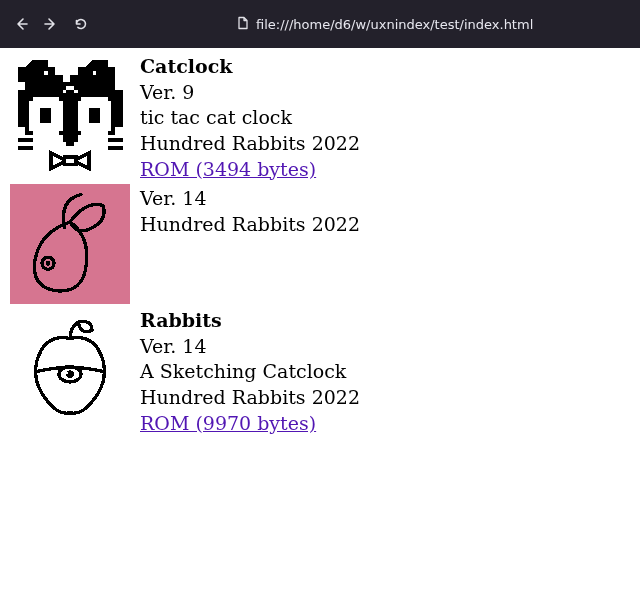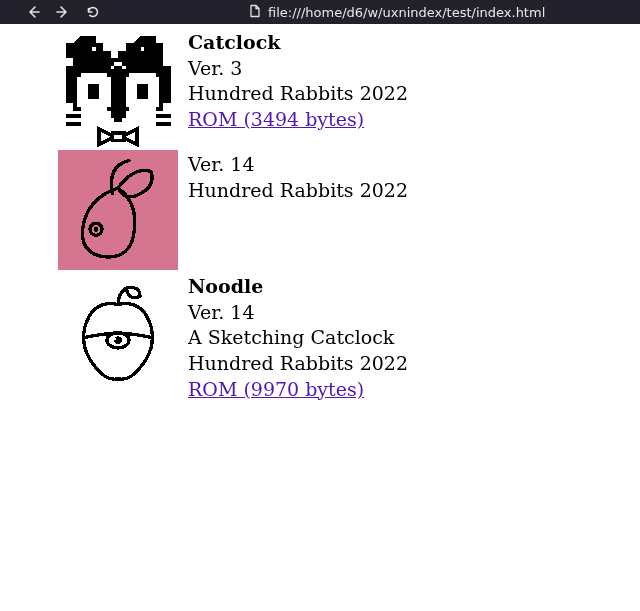--- a/index.html
+++ b/index.html
@@ -5,25 +5,25 @@
   html, body {
     margin: 0;
     padding: 0;
     width: 640px;
     height: 611px;
     background: #ffffff;
     font-family: "DejaVu Serif", Georgia, "Times New Roman", serif;
     overflow: hidden;
   }
   .chrome {
-    height: 24px;
+    height: 48px;
     background: #23212b;
     display: flex;
     align-items: center;
-    padding: 0 20px;
+    padding: 0 8px;
     gap: 6px;
     color: #e8e8f0;
     font-family: "DejaVu Sans", -apple-system, BlinkMacSystemFont, sans-serif;
     font-size: 13px;
   }
   .chrome .nav {
     display: flex;
     gap: 4px;
     align-items: center;
   }
@@ -39,21 +39,20 @@
   .chrome .spacer { width: 130px; }
   .chrome .addr {
     display: flex;
     align-items: center;
     gap: 6px;
     color: #e8e8f0;
   }
   .chrome .file-icon svg { stroke: #e1e1e7; fill: none; }
   .content {
     padding: 4px 0 0 10px;
-    margin-left: 48px;
   }
   .item {
     display: flex;
     align-items: flex-start;
     gap: 10px;
     margin-bottom: 2px;
   }
   .thumb {
     width: 120px;
     height: 120px;
@@ -147,21 +146,22 @@
         <rect x="2" y="25" width="4" height="1" fill="#000"></rect>
         <rect x="26" y="23" width="4" height="1" fill="#000"></rect>
         <rect x="26" y="25" width="4" height="1" fill="#000"></rect>
 
         <path fill="none" stroke="#000" stroke-width="1" d="M11 27 l4 2 l-4 2 z M21 27 l-4 2 l4 2 z"></path>
         <rect x="14.5" y="28" width="3" height="2" fill="#fff" stroke="#000" stroke-width="1"></rect>
       </svg>
     </div>
     <div class="meta">
       <div class="name">Catclock</div>
-      <div>Ver. 3</div>
+      <div>Ver. 9</div>
+      <div>tic tac cat clock</div>
       <div>Hundred Rabbits 2022</div>
       <div class="rom"><a href="#">ROM (3494 bytes)</a></div>
     </div>
   </div>
 
   <div class="item">
     <div class="thumb nasu">
       <svg width="110" height="110" viewBox="0 0 40 40">
 
         <g fill="none" stroke="#000" stroke-width="1.2" stroke-linecap="round" stroke-linejoin="round">
@@ -196,21 +196,21 @@
 
           <path d="M8 22 q12 -3 24 0"></path>
 
           <ellipse cx="20" cy="23" rx="4" ry="2.8"></ellipse>
         </g>
         <circle cx="20" cy="23" r="1.4" fill="#000"></circle>
         <circle cx="19" cy="22.5" r="0.5" fill="#fff"></circle>
       </svg>
     </div>
     <div class="meta">
-      <div class="name">Noodle</div>
+      <div class="name">Rabbits</div>
       <div>Ver. 14</div>
       <div>A Sketching Catclock</div>
       <div>Hundred Rabbits 2022</div>
       <div class="rom"><a href="#">ROM (9970 bytes)</a></div>
     </div>
   </div>
 
 </div>
 
 </body></html>

